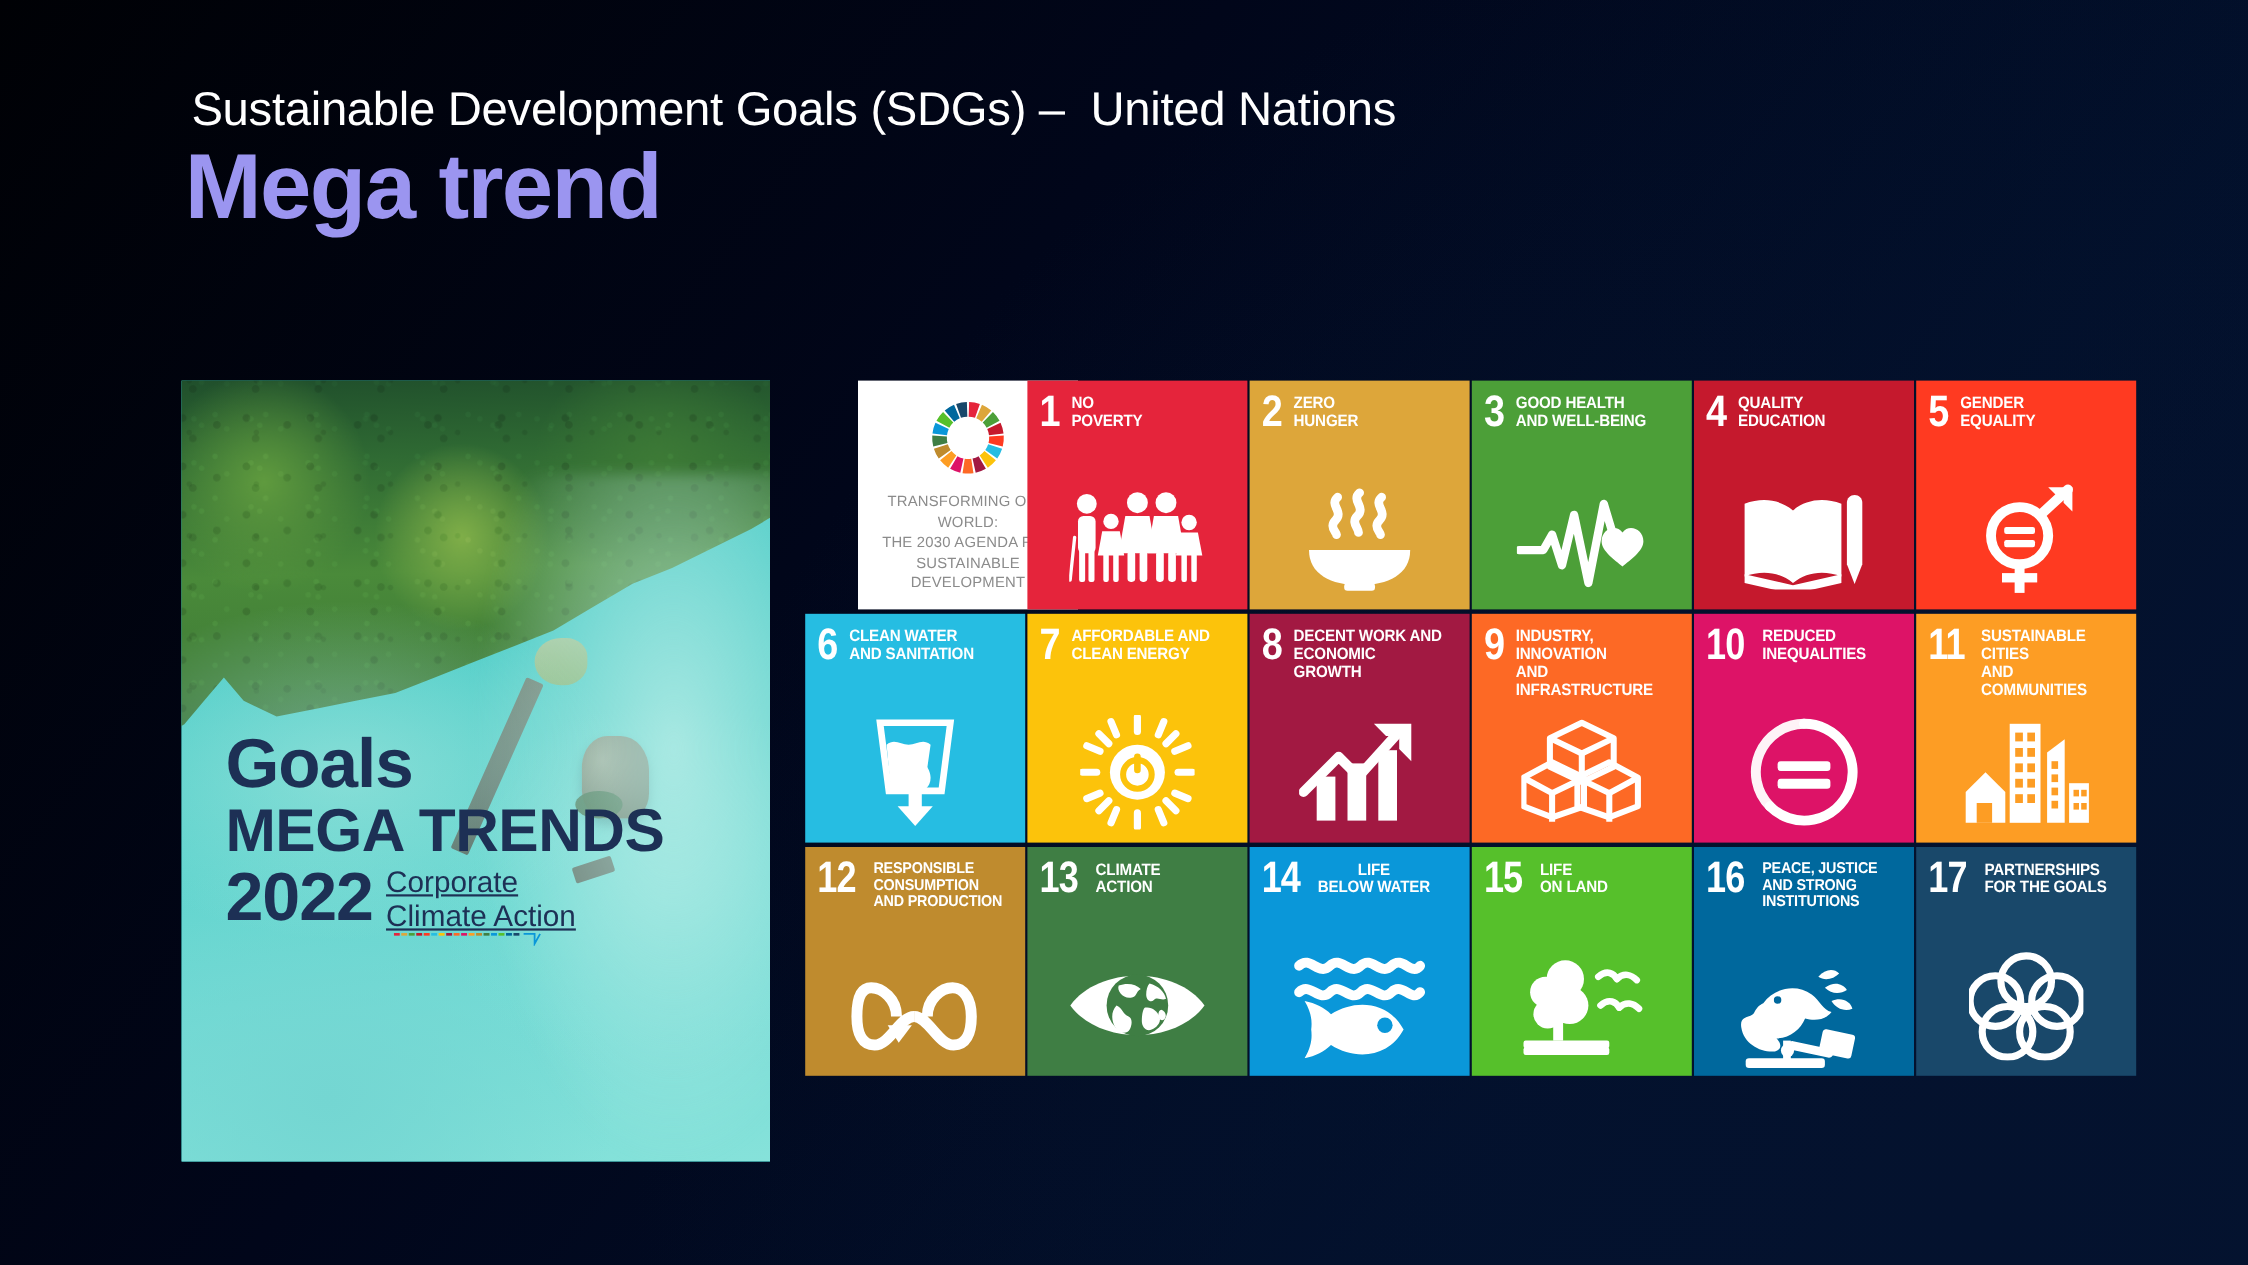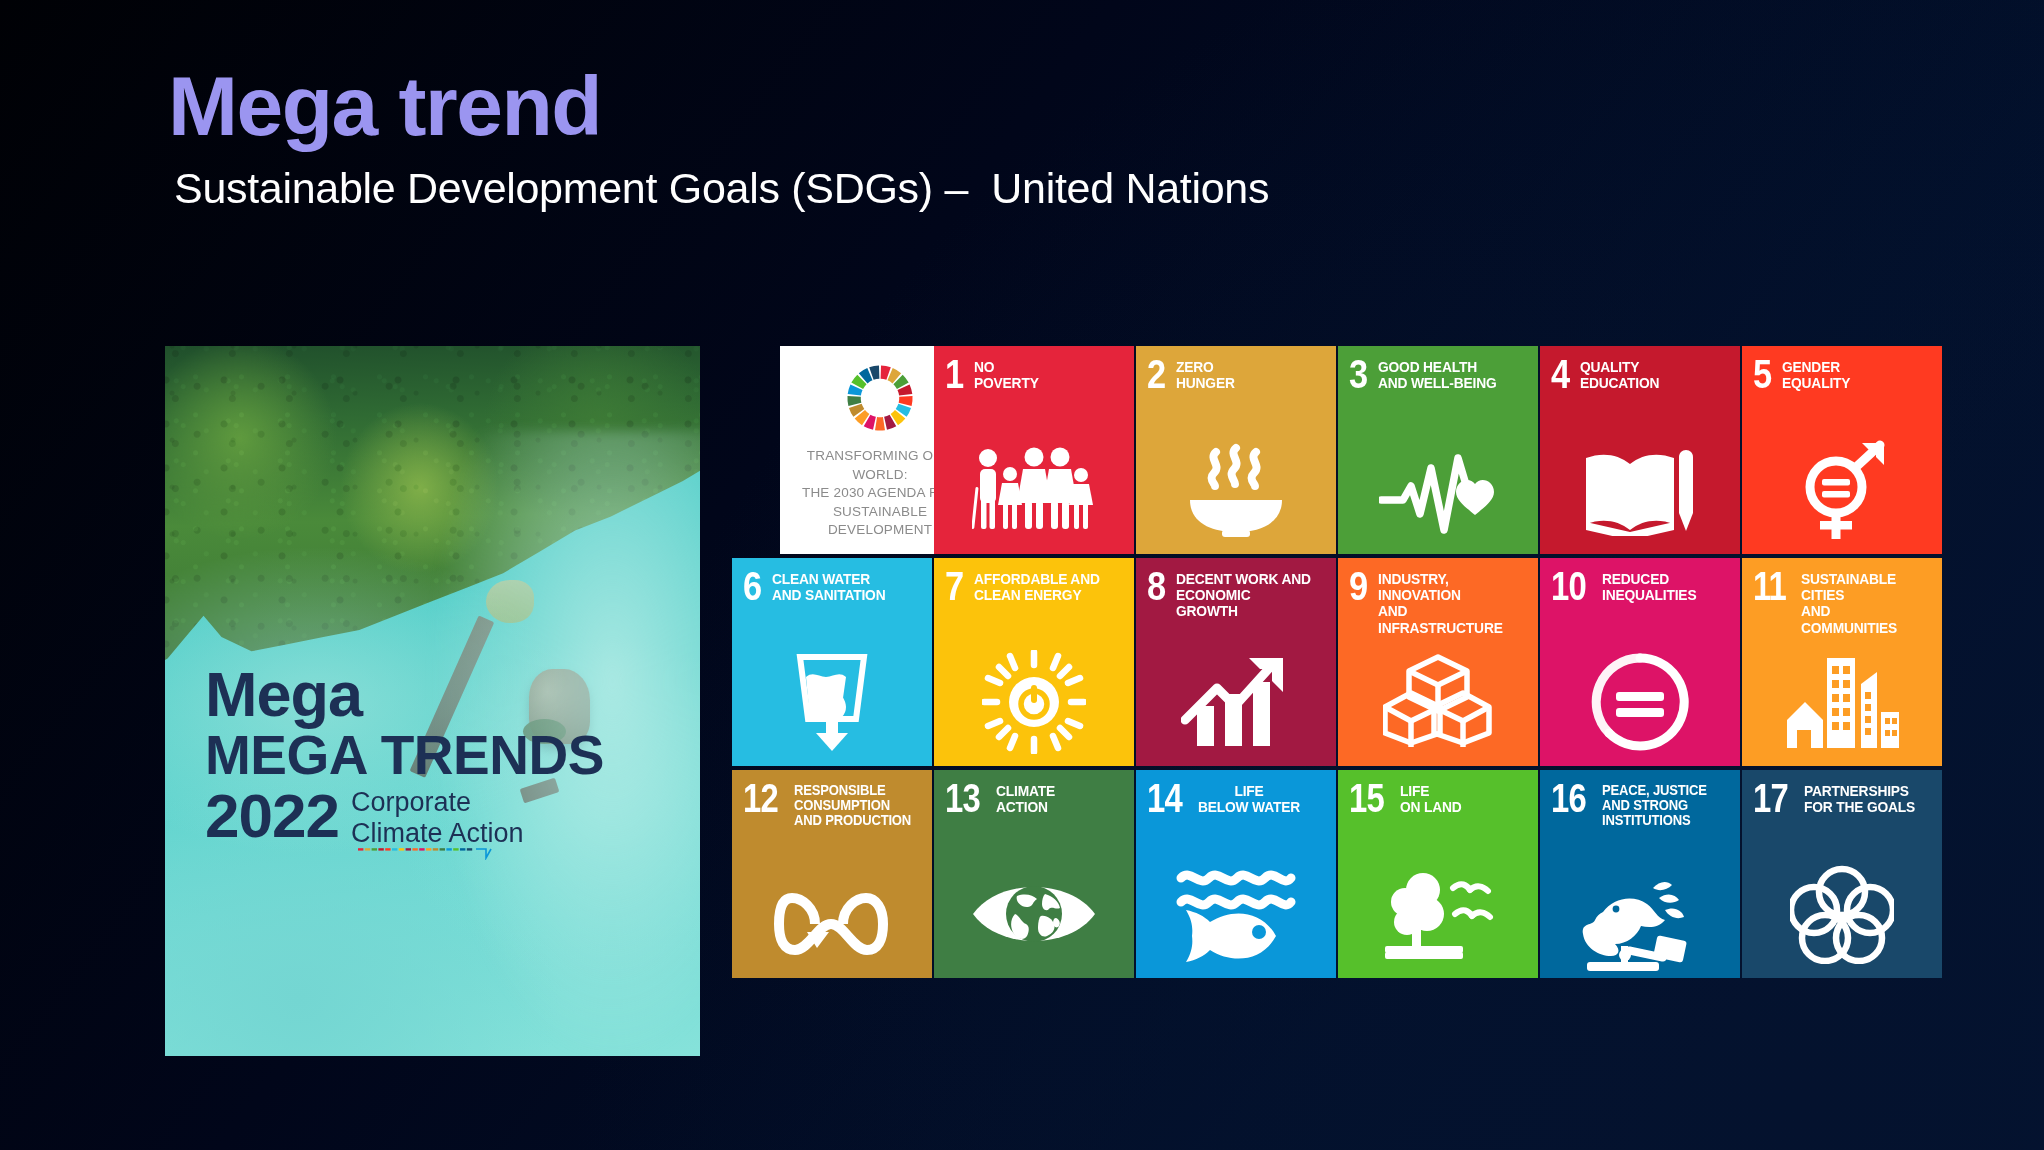--- a/index.html
+++ b/index.html
@@ -166,20 +166,21 @@
   }
   .cover-row3 { display: flex; align-items: flex-start; margin-top: 4px; }
   .cover-year {
     font-size: 62px; font-weight: 700; letter-spacing: -1px; line-height: 0.95;
     color: #1d3055;
   }
   .cover-sub {
     margin-left: 12px; margin-bottom: 4px;
     font-size: 27px; font-weight: 400; line-height: 1.12; color: #1d3055;
     white-space: pre-line;
+    text-decoration: underline;
   }
   #cover-rule {
     position: absolute; left: 193px; top: 500px;
     width: 145px; height: 14px;
   }
 
   
   #sdg-grid {
     position: absolute;
     left: 732px;
@@ -241,41 +242,41 @@
   
   .goal.three-line .label { font-size: 14.2px; line-height: 1.06; }
   .goal.three-line .glyph { height: 92px; bottom: 8px; }
 </style>
 </head>
 <body>
 
 <div id="slide">
 
   <div id="header">
+    <div id="page-subtitle">Sustainable Development Goals (SDGs) –  United Nations</div>
     <div id="page-title">Mega trend</div>
-    <div id="page-subtitle">Sustainable Development Goals (SDGs) –  United Nations</div>
   </div>
 
   <div id="cover">
     <div id="cover-photo">
       <div class="sea"></div>
       <div class="forest">
         <div class="forest-speckle"></div>
       </div>
       <div class="clearing"></div>
       <div class="pier"></div>
       <div class="pier-end"></div>
       <div class="rock"></div>
       <div class="rock-veg"></div>
       <div class="haze"></div>
       <div class="title-wash"></div>
     </div>
 
     <div id="cover-text">
-      <div class="cover-line1">Mega</div>
+      <div class="cover-line1">Goals</div>
       <div class="cover-line2">MEGA TRENDS</div>
       <div class="cover-row3">
         <div class="cover-year">2022</div>
         <div class="cover-sub">Corporate
 Climate Action</div>
       </div>
     </div>
 
     <svg id="cover-rule" viewBox="0 0 145 14">
       <g id="rule-swatches">

